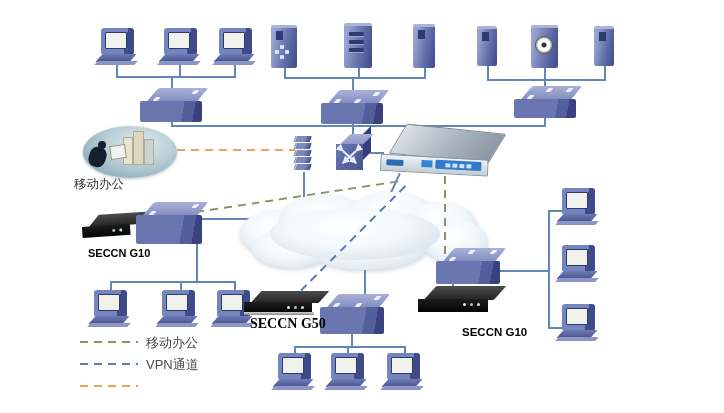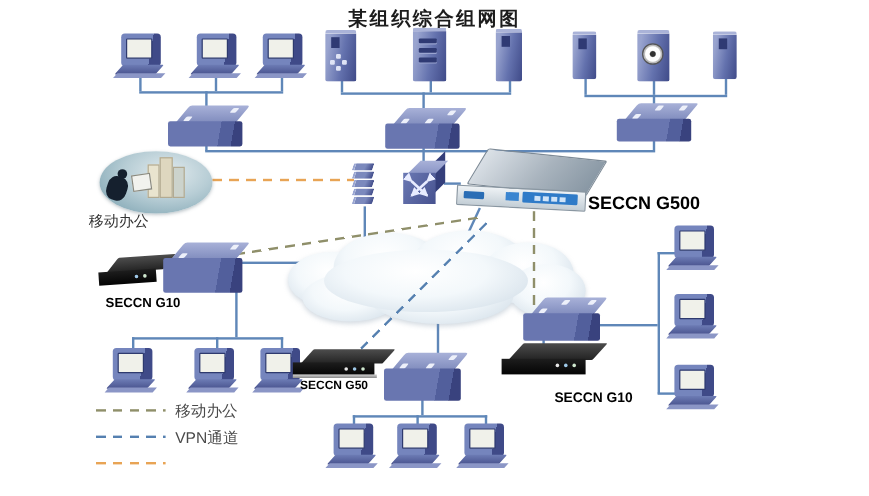--- a/index.html
+++ b/index.html
@@ -4,21 +4,21 @@
 <style>
   html,body{margin:0;padding:0;background:#fff;}
   body{font-family:"Liberation Sans","DejaVu Sans",sans-serif;}
   .canvas{position:relative;width:724px;height:413px;background:#ffffff;overflow:hidden;}
 
   
   .title{position:absolute;left:0;top:6px;width:724px;text-align:center;font-size:16px;font-weight:600;color:#1c1c1c;letter-spacing:2px;z-index:6;}
   .devlabel{position:absolute;font-weight:bold;color:#000;z-index:6;white-space:nowrap;}
   .lab-g500{left:490px;top:161px;font-size:15px;}
   .lab-g10l{left:88px;top:247px;font-size:11px;}
-  .lab-g50{left:250px;top:316px;font-size:10px;}
+  .lab-g50{left:250px;top:316px;font-size:14px;font-family:Liberation Serif, serif;}
   .lab-g10r{left:462px;top:326px;font-size:11.5px;}
   .lab-mobile{position:absolute;left:74px;top:176px;font-size:12.5px;color:#333;z-index:6;}
 
   
   .sl{position:absolute;background:#5f87b8;z-index:1;}
   .h{height:2px;} .v{width:2px;}
   .rot{transform-origin:0 0;}
 
   
   .hdash,.diag{position:absolute;height:2px;z-index:3;}
@@ -106,21 +106,20 @@
 
   
   .legend-row-label{position:absolute;font-size:13px;color:#4a4a4a;z-index:6;white-space:nowrap;}
   .lg{position:absolute;width:58px;height:2px;z-index:6;}
 </style>
 </head>
 <body>
 
 <div class="canvas">
 
-  <div class="title">某组织综合组网图</div>
 
   <div class="sl v" style="left:116px;top:62px;height:14px"></div>
   <div class="sl v" style="left:179px;top:62px;height:14px"></div>
   <div class="sl v" style="left:234px;top:62px;height:14px"></div>
   <div class="sl h" style="left:116px;top:76px;width:120px"></div>
   <div class="sl v" style="left:171px;top:76px;height:13px"></div>
   <div class="sl v" style="left:171px;top:119px;height:7px"></div>
 
   <div class="sl v" style="left:284px;top:66px;height:11px"></div>
   <div class="sl v" style="left:358px;top:66px;height:11px"></div>
@@ -300,21 +299,20 @@
       <div class="g5-brand"></div>
         <div class="g5-mid"></div>
       <div class="g5-panel">
           <i></i>
           <i></i>
           <i></i>
           <i></i>
         </div>
     </div>
   </div>
-  <div class="devlabel lab-g500">SECCN G500</div>
 
   <div class="blackbox" style="left:82px;top:214px;width:60px;height:26px;transform:rotate(-4deg)">
     <div class="bb-top"></div>
       <div class="bb-front">
         <i class="led1"></i>
         <i class="led2"></i>
       </div>
   </div>
   <div class="switchbox" style="left:136px;top:202px;width:66px;height:42px">
     <div class="sw-top">

